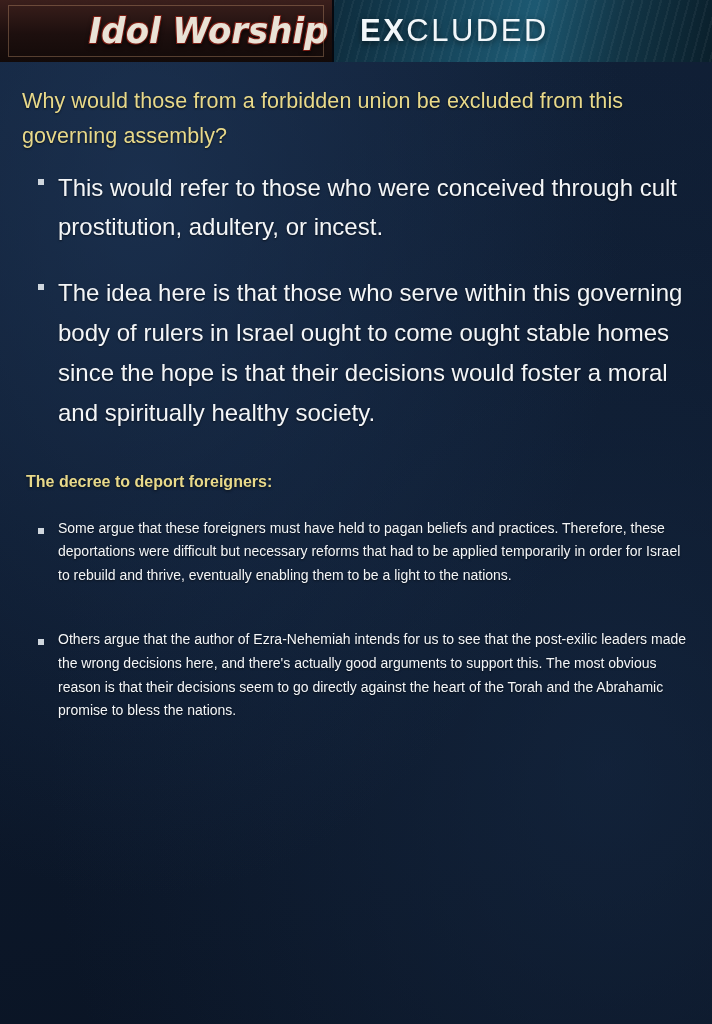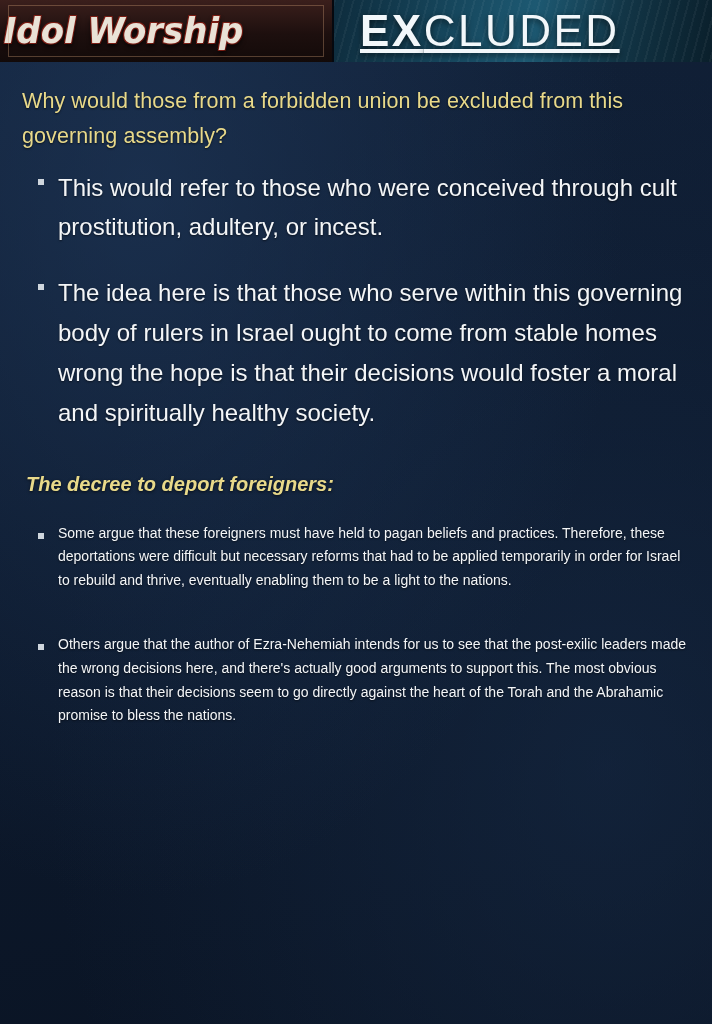--- a/index.html
+++ b/index.html
@@ -30,21 +30,21 @@
     background: #0a1020;
     overflow: hidden;
   }
   .header-left {
     width: 334px;
     position: relative;
     background:
       linear-gradient(180deg, #3b1f1c 0%, #1d0f0e 55%, #120a09 100%);
     display: flex;
     align-items: center;
-    justify-content: flex-start;
+    justify-content: flex-end;
     border-right: 2px solid #05080f;
   }
   .header-left::after {
     content: "";
     position: absolute;
     inset: 5px 8px 5px 8px;
     border: 1px solid rgba(210,160,120,0.35);
     pointer-events: none;
   }
   .idol-title {
@@ -77,26 +77,25 @@
     content: "";
     position: absolute;
     inset: 0;
     background:
       repeating-linear-gradient(105deg, rgba(255,255,255,0.045) 0px, rgba(255,255,255,0.045) 2px, rgba(0,0,0,0) 2px, rgba(0,0,0,0) 9px);
     pointer-events: none;
   }
   .excluded {
     position: relative;
     font-family: "Liberation Sans", sans-serif;
-    font-size: 44px;
+    font-size: 31px;
     letter-spacing: 2.5px;
     white-space: nowrap;
     color: #f2f7fa;
     text-shadow: 0 2px 6px rgba(0,0,0,0.6);
-    text-decoration: underline;
   }
   .excluded .ex { font-weight: bold; }
   .excluded .cluded { font-weight: normal; }
 
   
   .content {
     position: relative;
     padding: 22px 20px 0 22px;
   }
   .question {
@@ -126,25 +125,24 @@
     content: "";
     position: absolute;
     left: 2px;
     top: 11px;
     width: 6px;
     height: 6px;
     background: #cfd6dd;
   }
   .subhead {
     color: #e8d98a;
-    font-size: 20px;
+    font-size: 16px;
     font-weight: bold;
     margin: 40px 0 26px 4px;
     text-shadow: 0 1px 3px rgba(0,0,0,0.65);
-    font-style: italic;
   }
   ul.bullets.wide > li {
     margin-bottom: 40px;
     line-height: 1.70;
     font-size: 14px;
   }
   .spacer { height: 12px; }
 </style>
 </head>
 <body>
@@ -159,21 +157,21 @@
     </div>
   </div>
 </div>
 
 <div class="content">
 
   <p class="question">Why would those from a forbidden union be excluded from this governing assembly?</p>
 
   <ul class="bullets">
     <li>This would refer to those who were conceived through cult prostitution, adultery, or incest.</li>
-    <li>The idea here is that those who serve within this governing body of rulers in Israel ought to come from stable homes wrong the hope is that their decisions would foster a moral and spiritually healthy society.</li>
+    <li>The idea here is that those who serve within this governing body of rulers in Israel ought to come ought stable homes since the hope is that their decisions would foster a moral and spiritually healthy society.</li>
   </ul>
 
   <div class="subhead">The decree to deport foreigners:</div>
 
   <ul class="bullets wide">
     <li>Some argue that these foreigners must have held to pagan beliefs and practices. Therefore, these deportations were difficult but necessary reforms that had to be applied temporarily in order for Israel to rebuild and thrive, eventually enabling them to be a light to the nations.</li>
     <li>Others argue that the author of Ezra-Nehemiah intends for us to see that the post-exilic leaders made the wrong decisions here, and there's actually good arguments to support this. The most obvious reason is that their decisions seem to go directly against the heart of the Torah and the Abrahamic promise to bless the nations.</li>
   </ul>
 
   <div class="spacer"></div>

